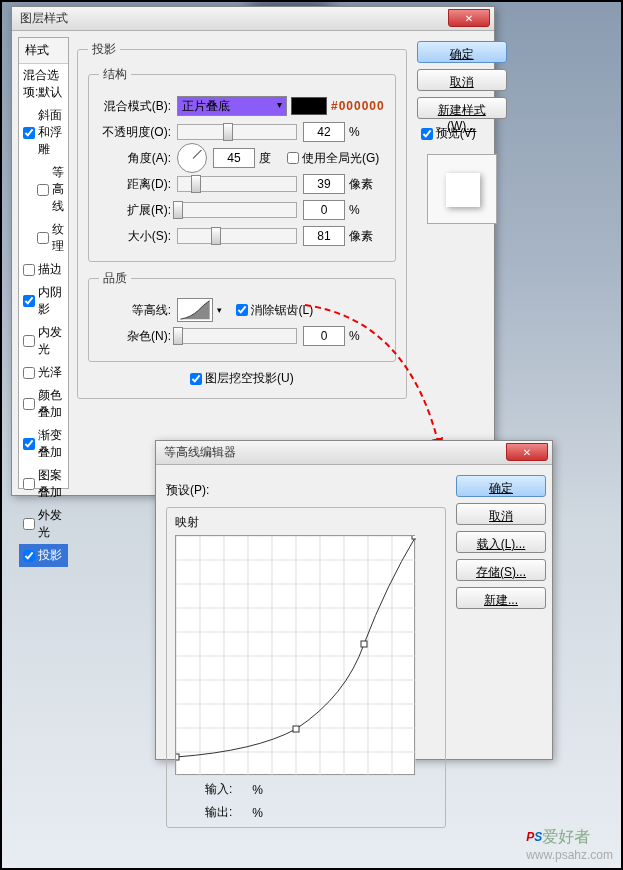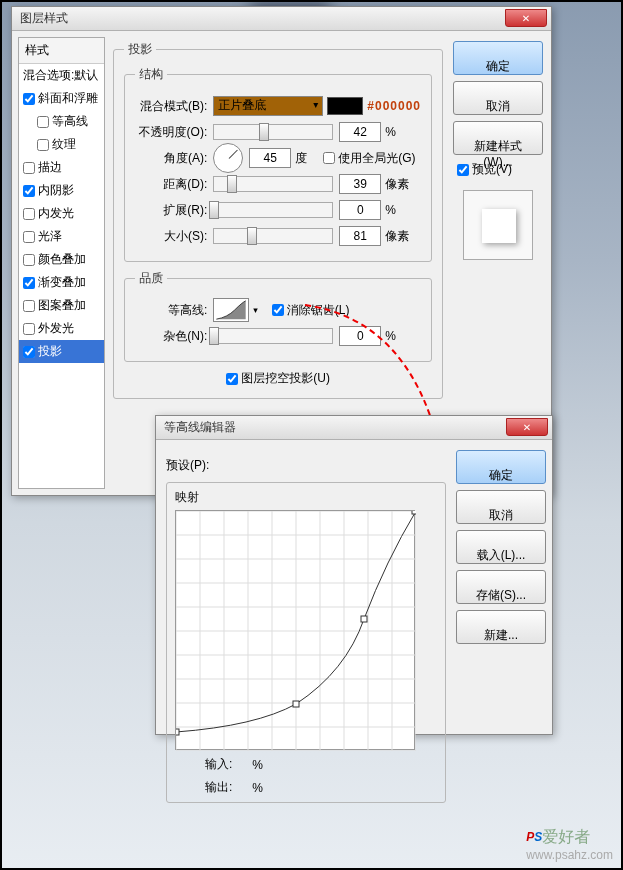--- a/index.html
+++ b/index.html
@@ -8,60 +8,60 @@
 .bg-blur div { position: absolute; }
 .bg-blur .b1 { top: 0; left: 250px; width: 80px; height: 40px; background: rgba(20,30,50,0.5); filter: blur(8px); }
 .bg-blur .b2 { top: 430px; left: 300px; width: 100px; height: 60px; background: rgba(40,50,70,0.4); filter: blur(10px); }
 
 .dialog { position: absolute; background: #f0f0f0; border: 1px solid #888; box-shadow: 2px 2px 8px rgba(0,0,0,0.3); }
 .titlebar { height: 24px; background: linear-gradient(to bottom, #f5f5f5, #dcdcdc); border-bottom: 1px solid #b0b0b0; display: flex; align-items: center; padding-left: 8px; position: relative; }
 .titlebar .title { color: #333; }
 .close-btn { position: absolute; right: 4px; top: 2px; width: 42px; height: 18px; background: linear-gradient(to bottom, #e88, #c33); border: 1px solid #a22; border-radius: 0 0 3px 3px; color: #fff; text-align: center; line-height: 16px; cursor: pointer; }
 .close-btn::before { content: "✕"; font-size: 10px; }
 
-.d1 { top: 6px; left: 11px; width: 541px; height: 490px; }
+.d1 { top: 6px; left: 11px; width: 484px; height: 490px; }
 .d1-body { display: flex; padding: 6px; height: calc(100% - 24px); }
 .style-list { width: 96px; border: 1px solid #aaa; background: #fff; }
 .style-list .hdr { padding: 4px 6px; border-bottom: 1px solid #ccc; background: #f4f4f4; }
 .style-list .row { padding: 3px 4px; display: flex; align-items: center; gap: 3px; cursor: pointer; }
 .style-list .row.sub { padding-left: 18px; }
 .style-list .row.sel { background: #3874d6; color: #fff; }
 .style-list input[type=checkbox] { width: 12px; height: 12px; }
 
 .main-col { flex: 1; padding: 4px 8px; position: relative; }
 fieldset { border: 1px solid #b8b8b8; border-radius: 3px; padding: 8px 10px 10px 10px; margin-bottom: 8px; }
 legend { padding: 0 4px; color: #333; }
 .frow { display: flex; align-items: center; margin: 4px 0; height: 22px; }
 .flabel { width: 78px; text-align: right; padding-right: 6px; }
-.combo { height: 20px; border: 1px solid #888; background: #a16207; padding: 0 8px 0 4px; position: relative; display: inline-flex; min-width: 110px; }
+.combo { height: 20px; border: 1px solid #888; background: #8b5cf6; padding: 0 8px 0 4px; position: relative; display: inline-flex; align-items: center; min-width: 110px; }
 .combo::after { content: "▾"; position: absolute; right: 4px; top: 2px; font-size: 10px; }
 .color-swatch { width: 36px; height: 18px; background: #000; border: 1px solid #555; margin-left: 4px; }
 .hex { color: #c2410c; font-weight: bold; margin-left: 4px; letter-spacing: 1px; }
 .slider { height: 16px; border: 1px solid #aaa; background: #f4f4f4; position: relative; margin-right: 6px; }
 .slider .thumb { position: absolute; top: -2px; width: 10px; height: 18px; background: linear-gradient(#fff,#ccc); border: 1px solid #888; transform: translateX(-50%); }
 .numbox { width: 42px; height: 20px; border: 1px solid #888; background: #fff; text-align: center; line-height: 18px; margin-right: 4px; }
 .unit { min-width: 28px; }
 .angle-dial { width: 30px; height: 30px; border: 1px solid #888; border-radius: 50%; background: #fff; position: relative; margin-right: 6px; }
 .angle-dial::after { content: ""; position: absolute; width: 12px; height: 1px; background: #333; top: 14px; left: 15px; transform-origin: left center; transform: rotate(-45deg); }
 .cb { display: inline-flex; align-items: center; gap: 3px; }
 .cb input { width: 12px; height: 12px; }
 .contour-pick { width: 36px; height: 24px; border: 1px solid #888; background: #fff; position: relative; display: inline-block; }
 .contour-pick svg { width: 100%; height: 100%; }
-.btn { height: 22px; min-width: 90px; border: 1px solid #888; background: linear-gradient(#fdfdfd,#e4e4e4); border-radius: 3px; cursor: pointer; padding: 16px 8px; }
+.btn { height: 22px; min-width: 90px; border: 1px solid #888; background: linear-gradient(#fdfdfd,#e4e4e4); border-radius: 3px; cursor: pointer; padding: 4px 8px; text-decoration: underline; }
 .btn.primary { background: linear-gradient(#d8ecff,#a8d0f8); border-color: #5a8fc8; }
 .btns-bottom { display: flex; gap: 18px; justify-content: center; margin-top: 6px; }
 
 .right-col { width: 100px; padding: 4px 2px; display: flex; flex-direction: column; gap: 6px; align-items: stretch; }
 .right-col .btn { width: 100%; }
 .preview-box { width: 70px; height: 70px; border: 1px solid #aaa; background: #f8f8f8; margin: 6px auto; position: relative; }
 .preview-box .sq { position: absolute; width: 34px; height: 34px; background: #fff; top: 18px; left: 18px; box-shadow: 2px 2px 6px rgba(0,0,0,0.35); }
 
 .arrow { position: absolute; pointer-events: none; }
 
-.d2 { top: 415px; left: 155px; width: 398px; height: 320px; }
+.d2 { top: 440px; left: 155px; width: 398px; height: 320px; }
 .d2-body { padding: 10px; display: flex; gap: 10px; height: calc(100% - 24px); }
 .d2-left { flex: 1; }
 .d2-right { width: 86px; display: flex; flex-direction: column; gap: 6px; }
 .d2-right .btn { width: 100%; }
 .curve-box { border: 1px solid #b8b8b8; border-radius: 3px; padding: 6px 8px; margin-top: 6px; }
 .curve-canvas { width: 240px; height: 240px; border: 1px solid #999; background: #fff; position: relative; margin: 4px 0; }
 .grid line { stroke: #ddd; stroke-width: 1; }
 .curve { fill: none; stroke: #333; stroke-width: 1; }
 .pt { fill: #fff; stroke: #333; stroke-width: 1; }
 .io-row { display: flex; align-items: center; gap: 20px; margin-top: 6px; padding-left: 30px; }

